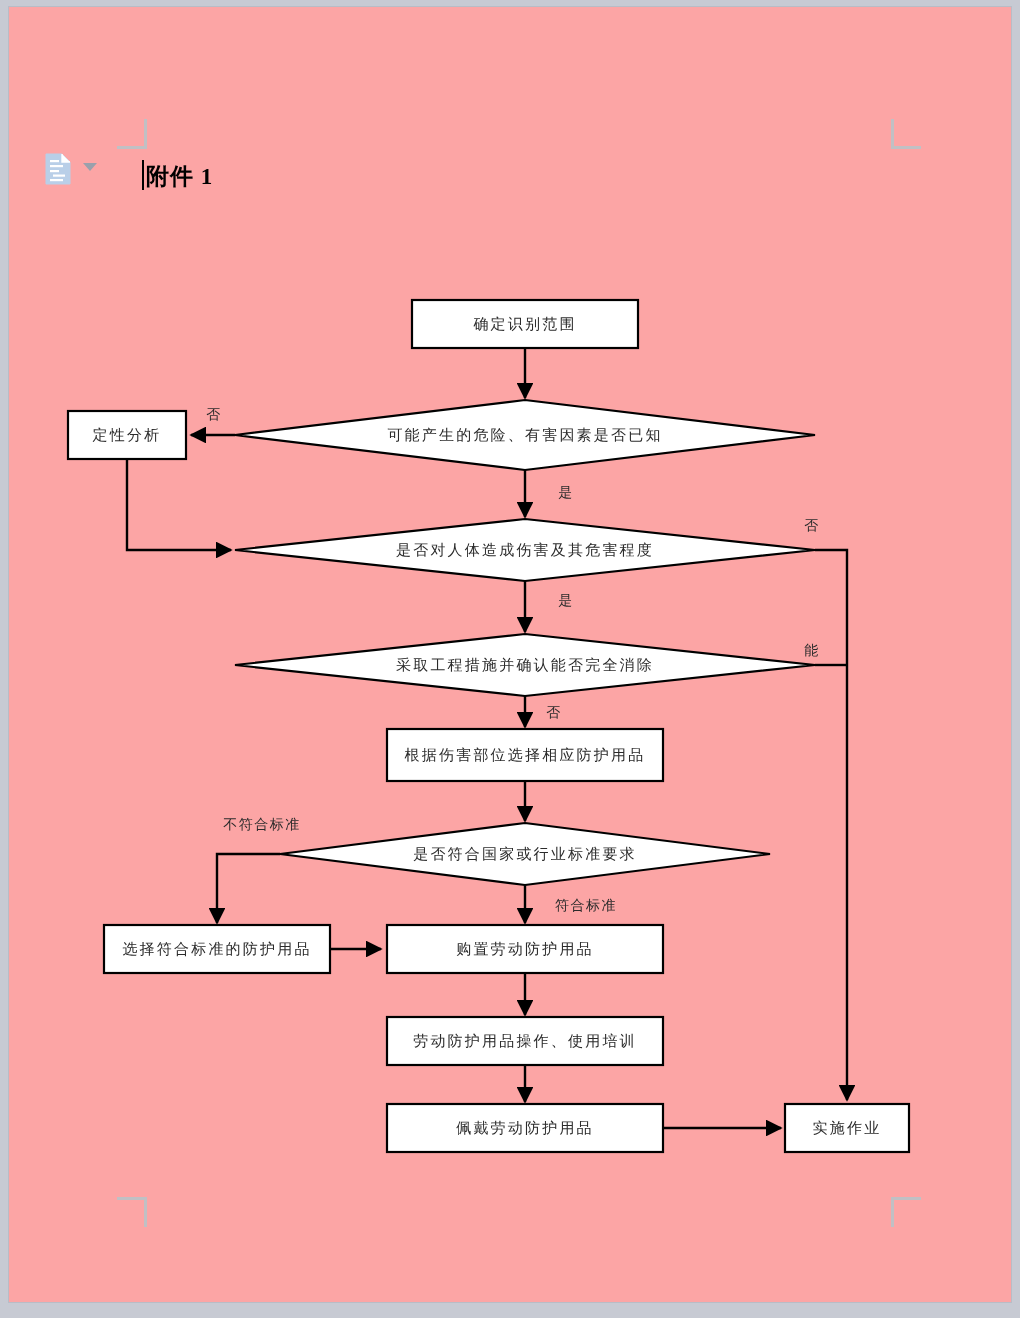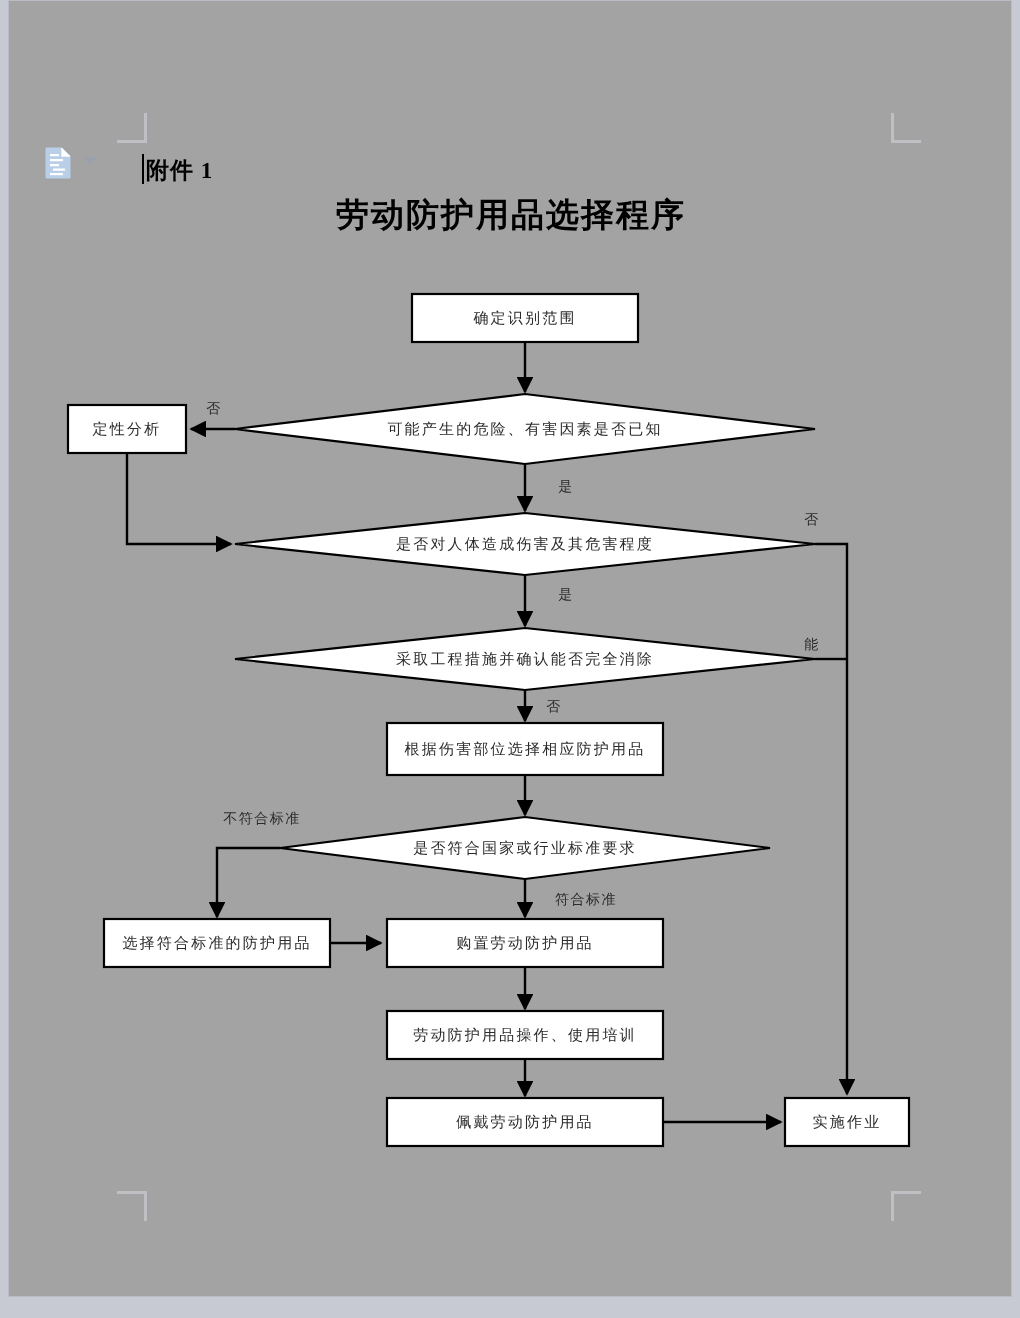--- a/index.html
+++ b/index.html
@@ -10,24 +10,24 @@
   }
   body {
     width: 1020px;
     height: 1318px;
     font-family: "Liberation Serif", "DejaVu Serif", serif;
     overflow: hidden;
   }
   #page {
     position: absolute;
     left: 8px;
-    top: 0;
+    top: 6px;
     width: 1004px;
     height: 1297px;
-    background: #a3a3a3;
+    background: #fca5a5;
     border: 1px solid #b9bcc6;
     box-sizing: border-box;
     overflow: hidden;
   }
   
   #doc-widget {
     position: absolute;
     left: 30px;
     top: 146px;
     width: 72px;
@@ -170,21 +170,20 @@
       <i class="h"></i>
       <i class="v"></i>
     </div>
   <div class="crop" id="crop-br">
       <i class="h"></i>
       <i class="v"></i>
     </div>
 
   <div id="text-caret"></div>
   <div id="attachment-label">附件 1</div>
-  <div id="doc-title">劳动防护用品选择程序</div>
 
   <svg id="flow" width="1004" height="1297" viewBox="0 0 1004 1297">
     <defs>
       <marker id="arrow" viewBox="0 0 10 10" refX="9" refY="5" markerWidth="7" markerHeight="7" orient="auto-start-reverse">
         <path d="M 0 0 L 10 5 L 0 10 z" fill="#000000"></path>
       </marker>
     </defs>
 
     <path class="link" d="M 516 341 L 516 391" marker-end="url(#arrow)"></path>
 

